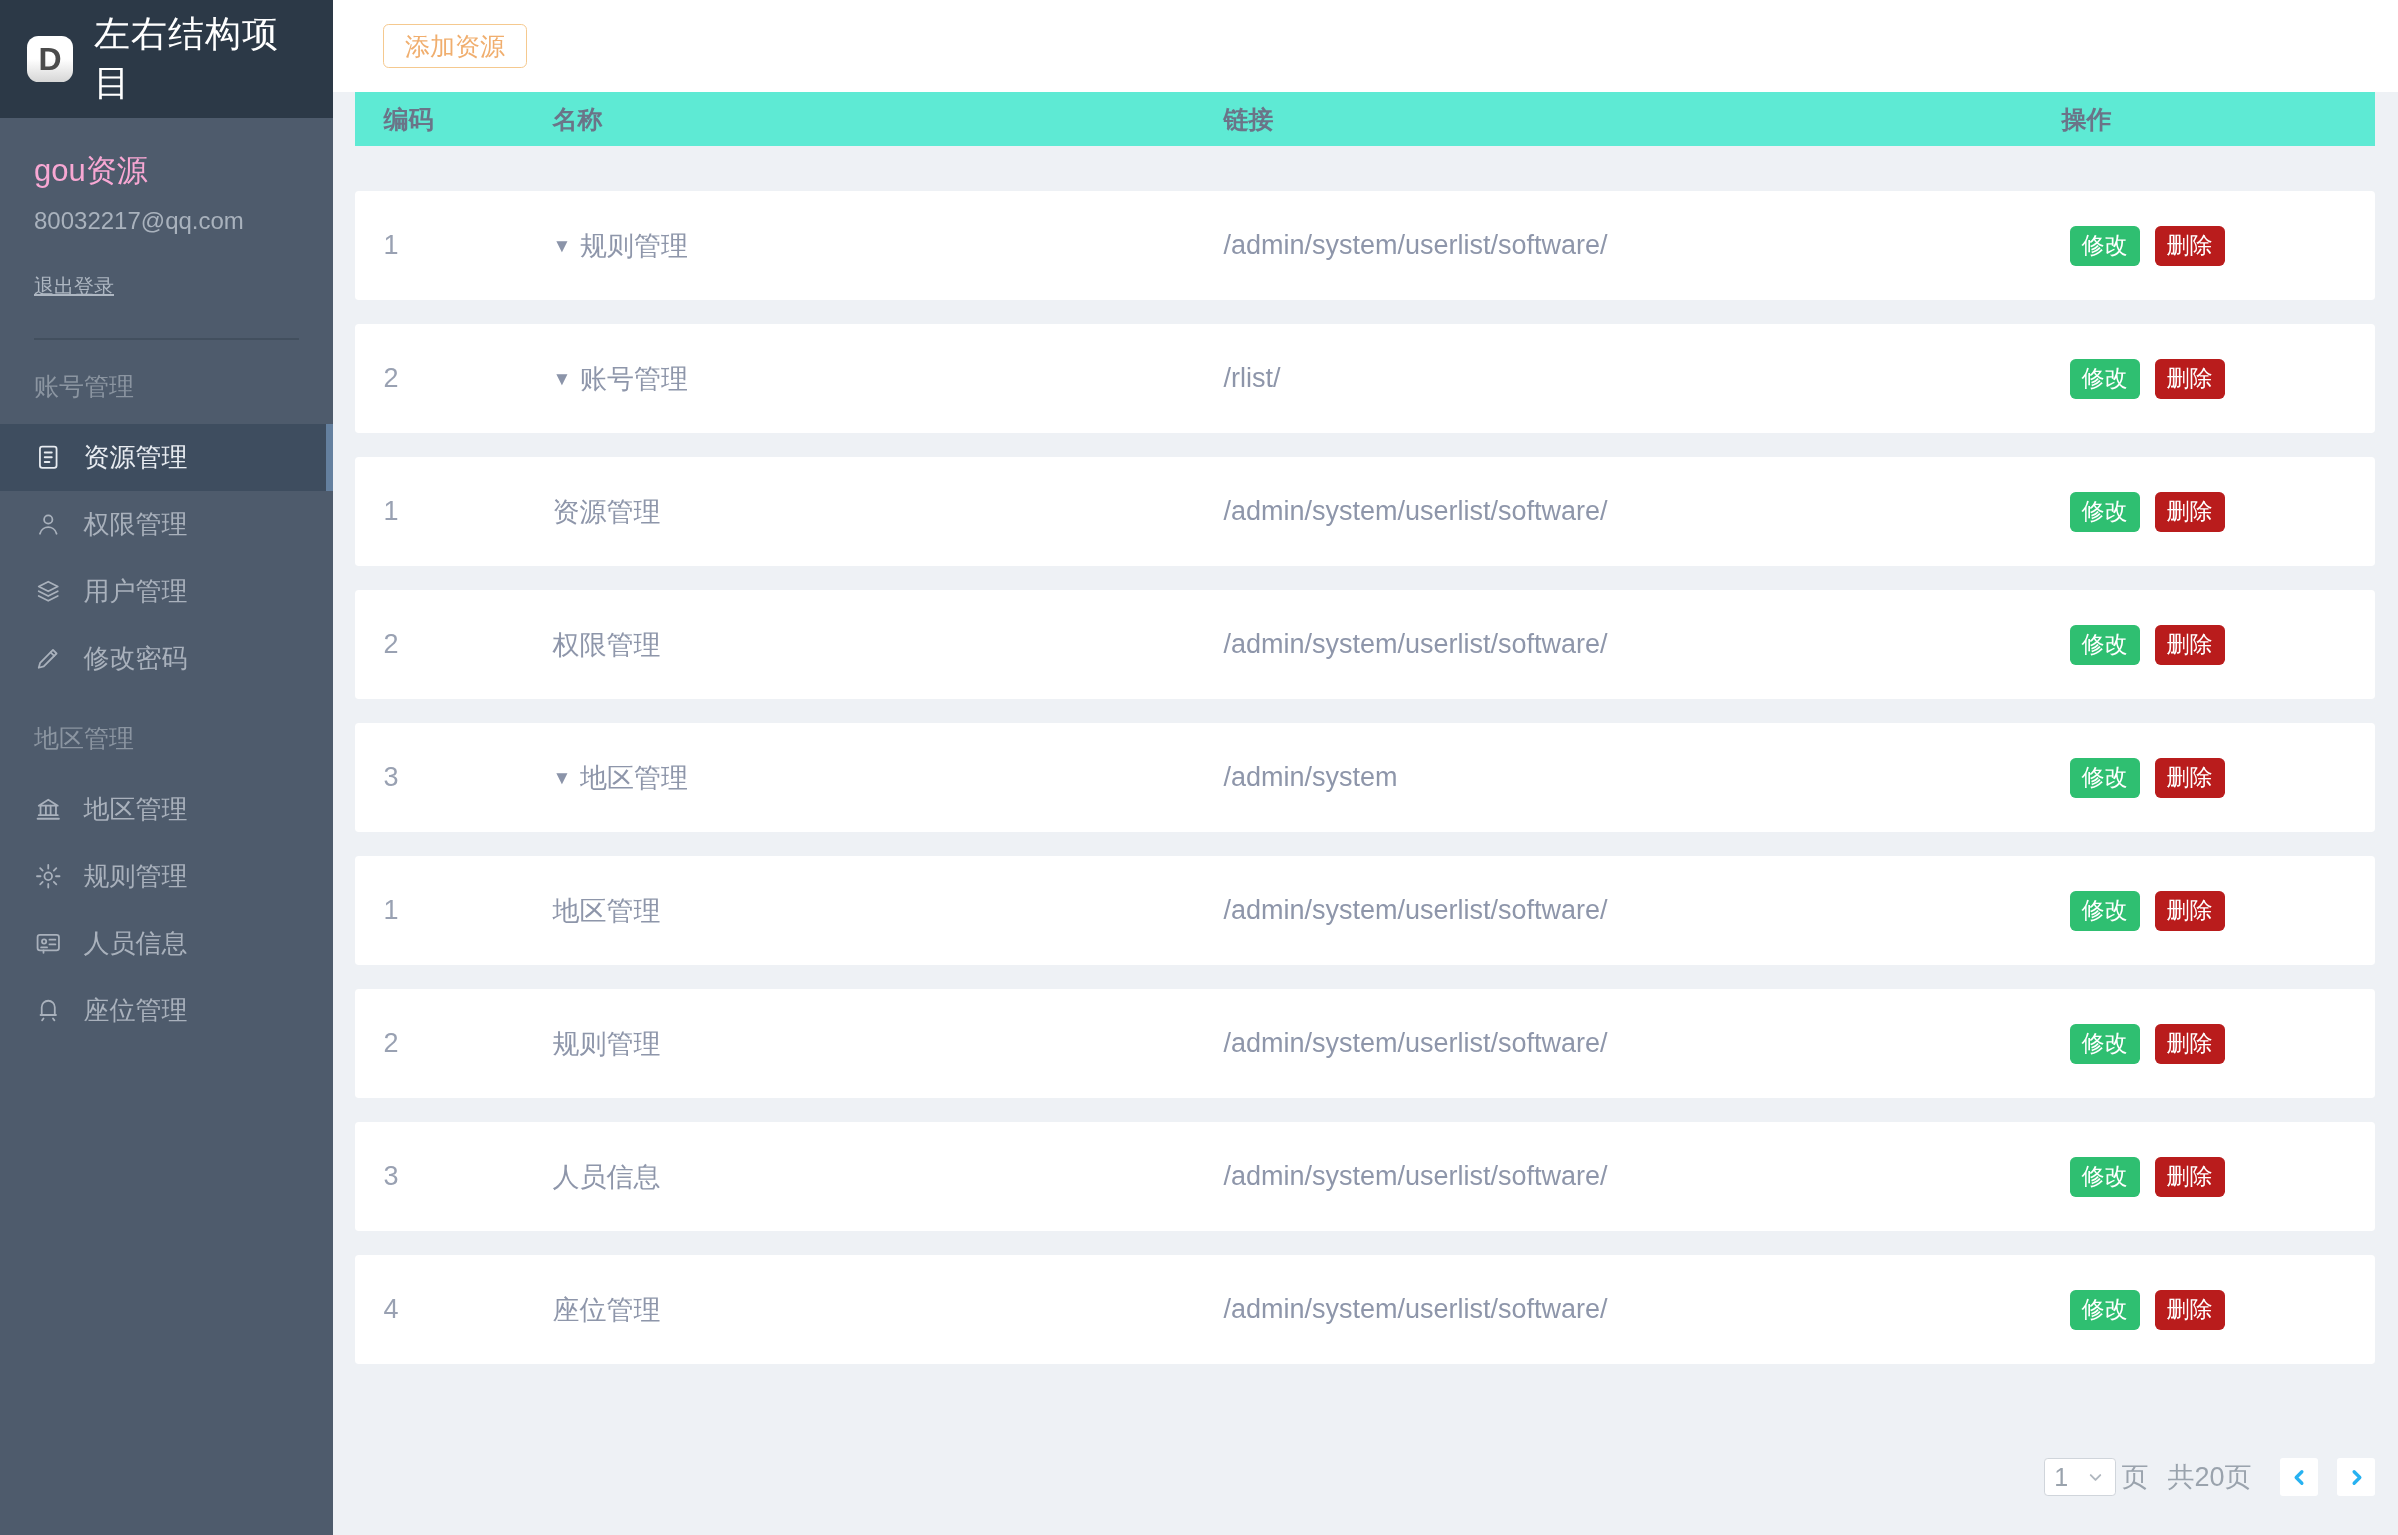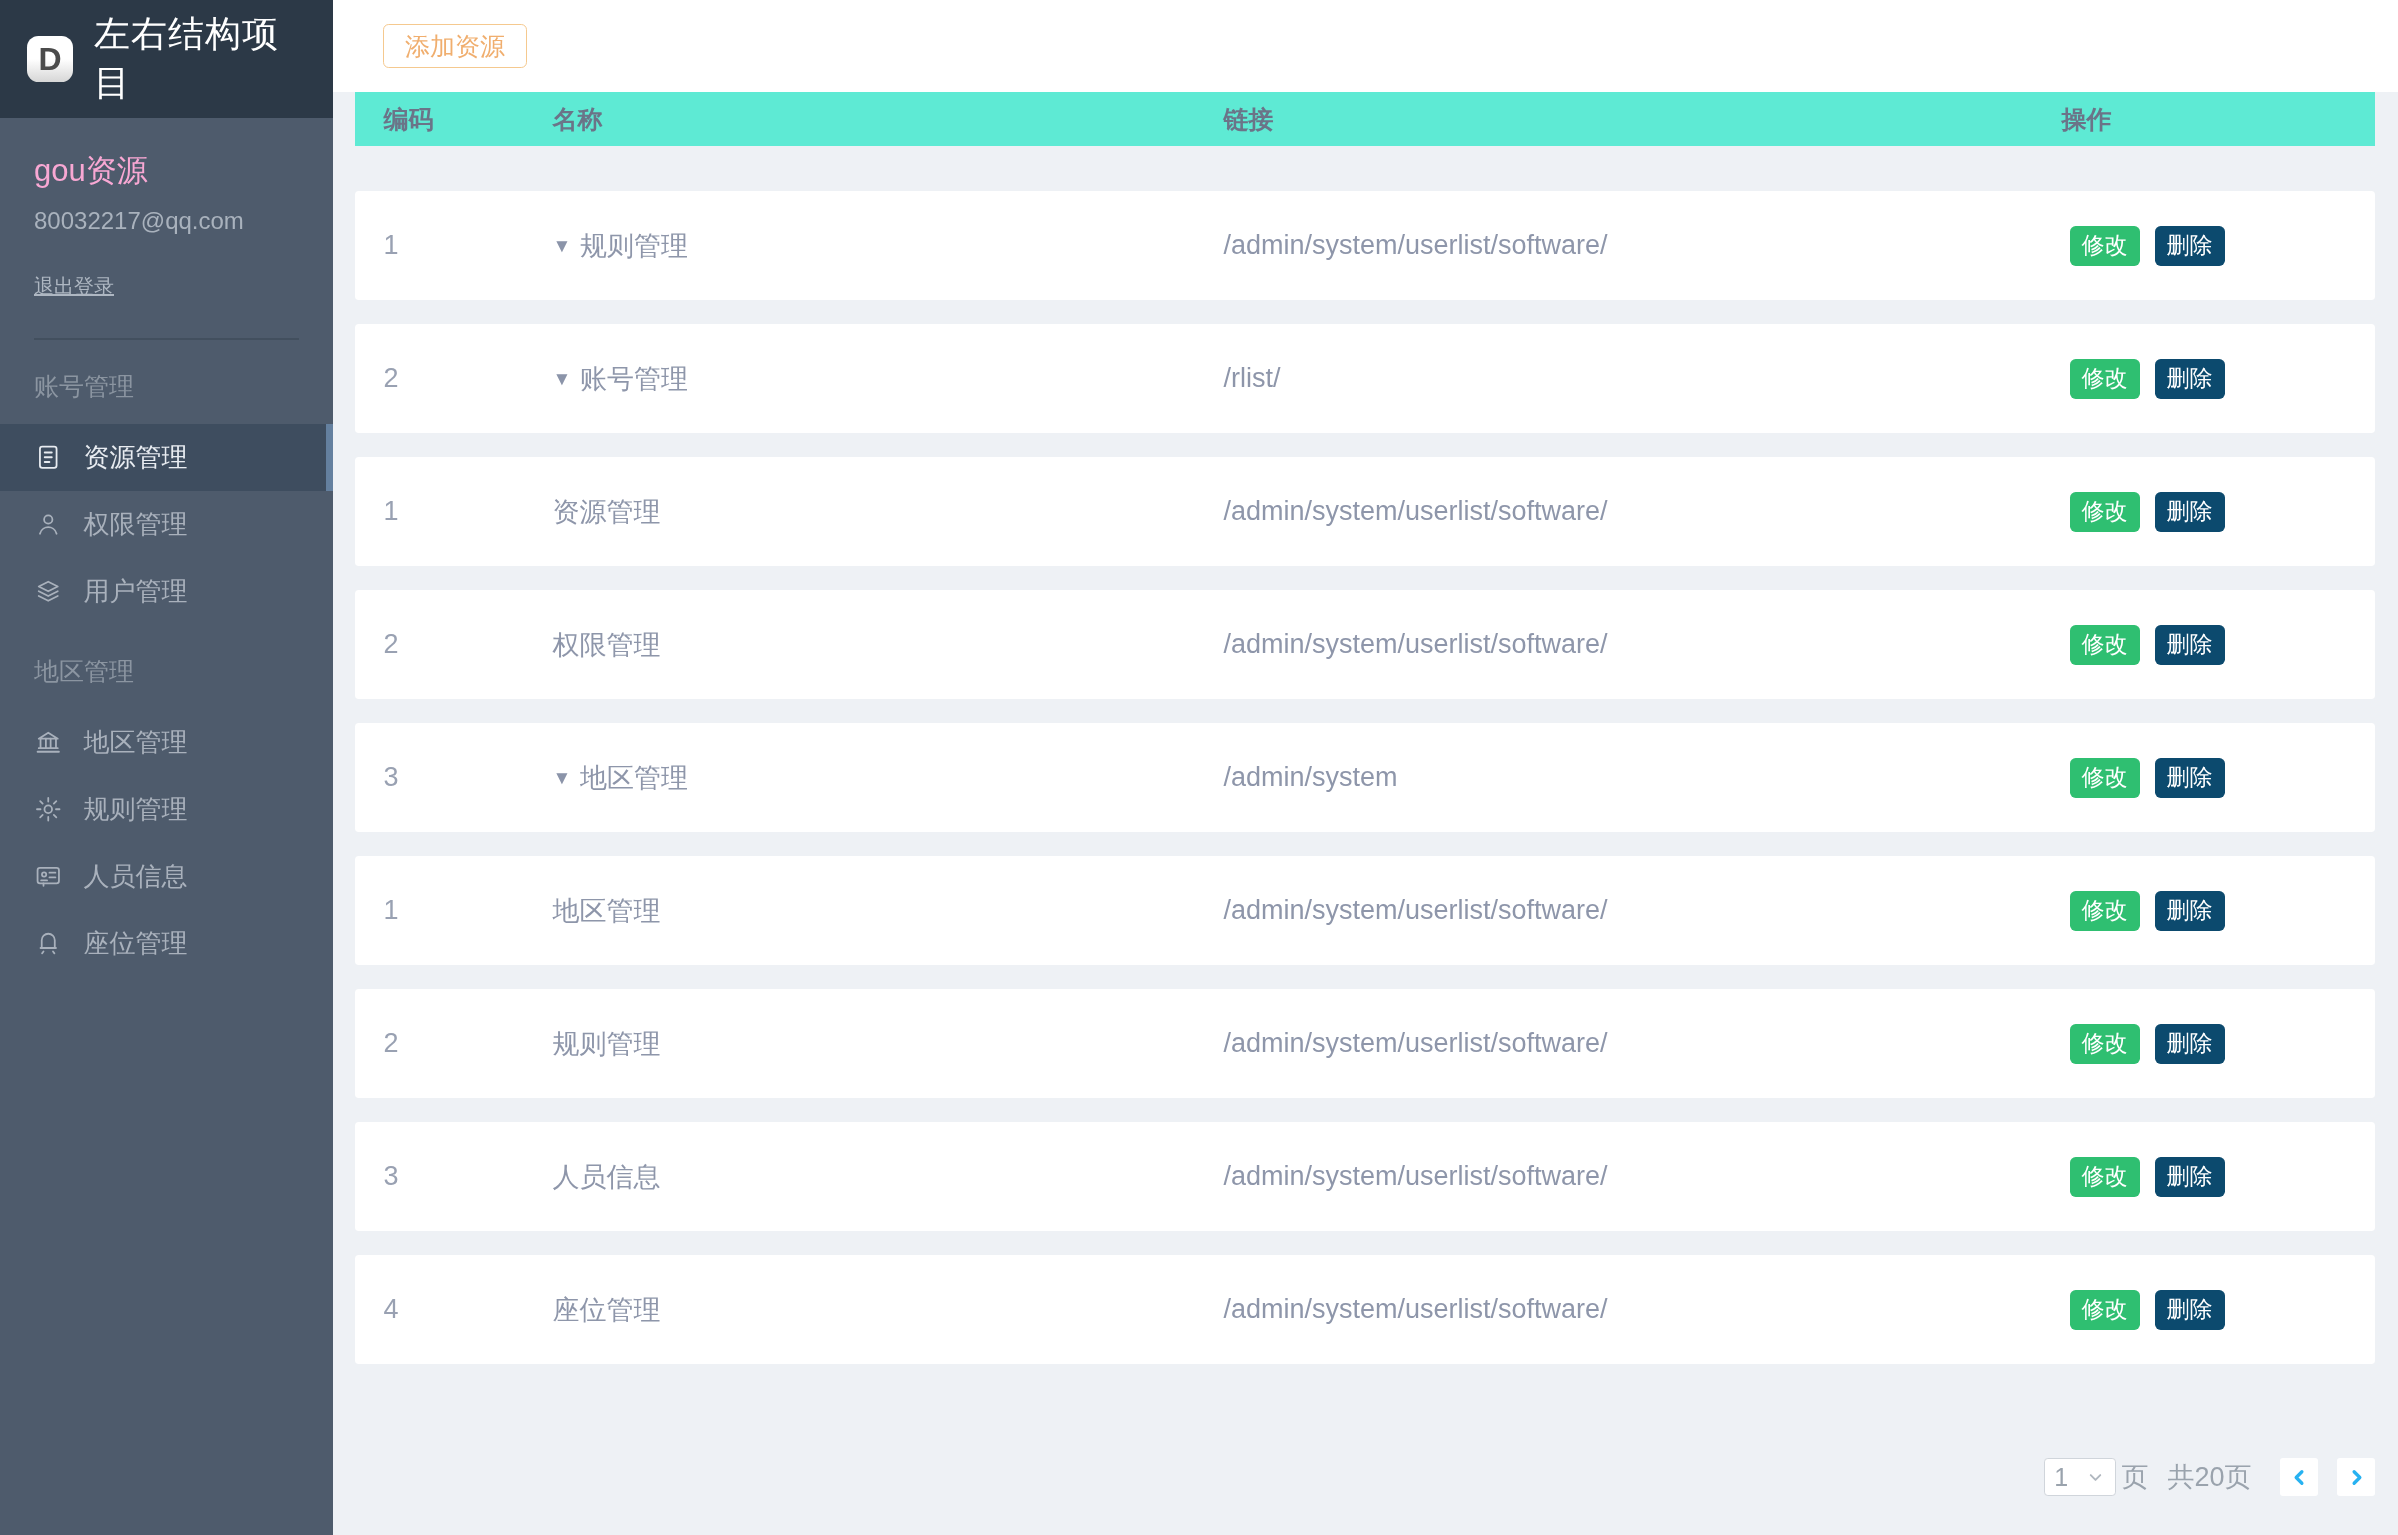--- a/index.html
+++ b/index.html
@@ -63,21 +63,21 @@
     margin-bottom: 24px; font-size: 27px; color: #8e96aa;
   }
   .cell-code { color: #99a1b2; }
   .cell-name { display: flex; align-items: center; }
   .arrow { font-size: 19px; margin-right: 8.6px; color: #8b94a9; }
   .btn {
     width: 70px; height: 40px; border: none; border-radius: 5.7px;
     color: #ffffff; font-size: 23px; font-family: inherit; cursor: pointer;
   }
   .btn.edit { background: #2fbf71; margin-right: 7.6px; margin-left: 8px; }
-  .btn.del  { background: #0c4a6e; }
+  .btn.del  { background: #b91c1c; }
 
   
   .pager { margin-top: 70px; display: flex; align-items: center; justify-content: flex-end; color: #9aa3ad; font-size: 27px; }
   .page-select {
     width: 72px; height: 38px; background: #fff;
     border: 1.9px solid #d0d5db; border-radius: 3.8px;
     display: flex; align-items: center; justify-content: space-between;
     padding: 0 9.5px; font-size: 25px; color: #9aa3ad; cursor: pointer; margin-right: 5.7px;
   }
   .page-select svg { width: 19px; height: 19px; }
@@ -124,20 +124,27 @@
       </svg>
     <span>权限管理</span>
   </div>
   <div class="nav-item">
     <svg viewBox="0 0 24 24" fill="none" stroke="currentColor" stroke-width="1.5" stroke-linecap="round" stroke-linejoin="round">
         <path d="M12 4l8 4-8 4-8-4z"></path>
         <path d="M4 12l8 4 8-4"></path>
         <path d="M4 16l8 4 8-4"></path>
       </svg>
     <span>用户管理</span>
+  </div>
+  <div class="nav-item">
+    <svg viewBox="0 0 24 24" fill="none" stroke="currentColor" stroke-width="1.5" stroke-linecap="round" stroke-linejoin="round">
+        <path d="M4 20l1.2-4.2L16 5l3 3L8.2 18.8z"></path>
+        <path d="M14 7l3 3"></path>
+      </svg>
+    <span>修改密码</span>
   </div>
 
   <div class="section-title">地区管理</div>
 
   <div class="nav-item">
     <svg viewBox="0 0 24 24" fill="none" stroke="currentColor" stroke-width="1.5" stroke-linecap="round" stroke-linejoin="round">
         <path d="M4 9l8-5 8 5z"></path>
         <path d="M5.5 9v8M10 9v8M14 9v8M18.5 9v8"></path>
         <path d="M4 17h16M3 20h18"></path>
       </svg>

